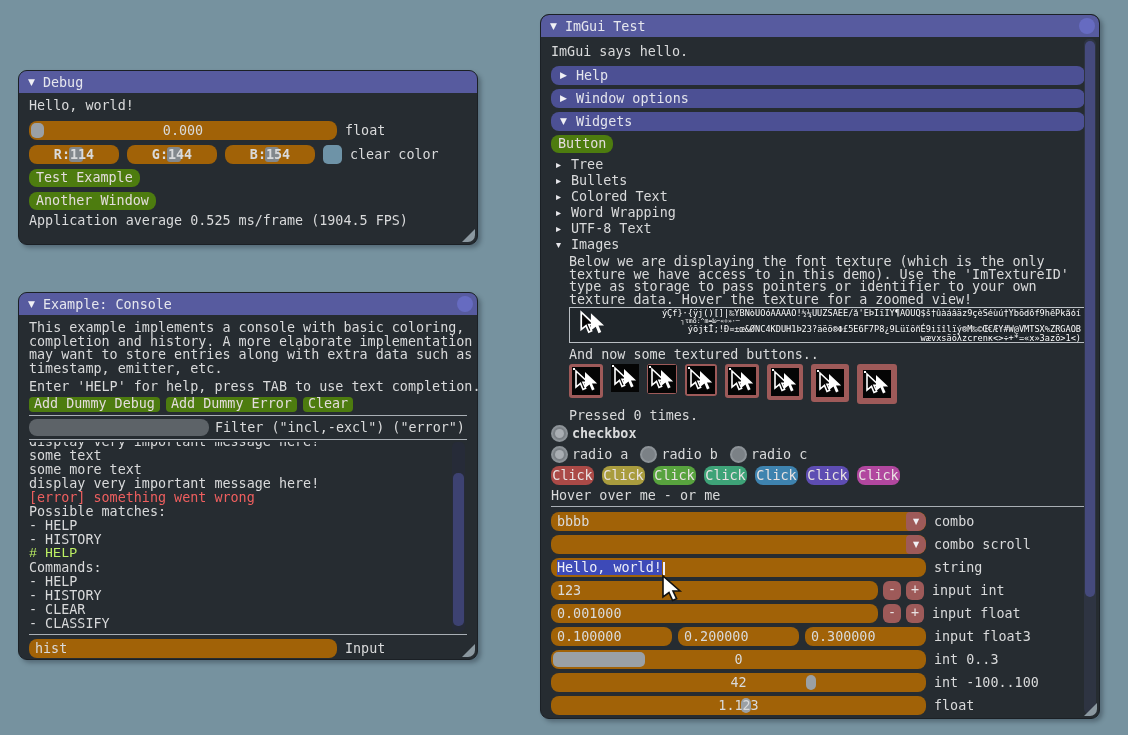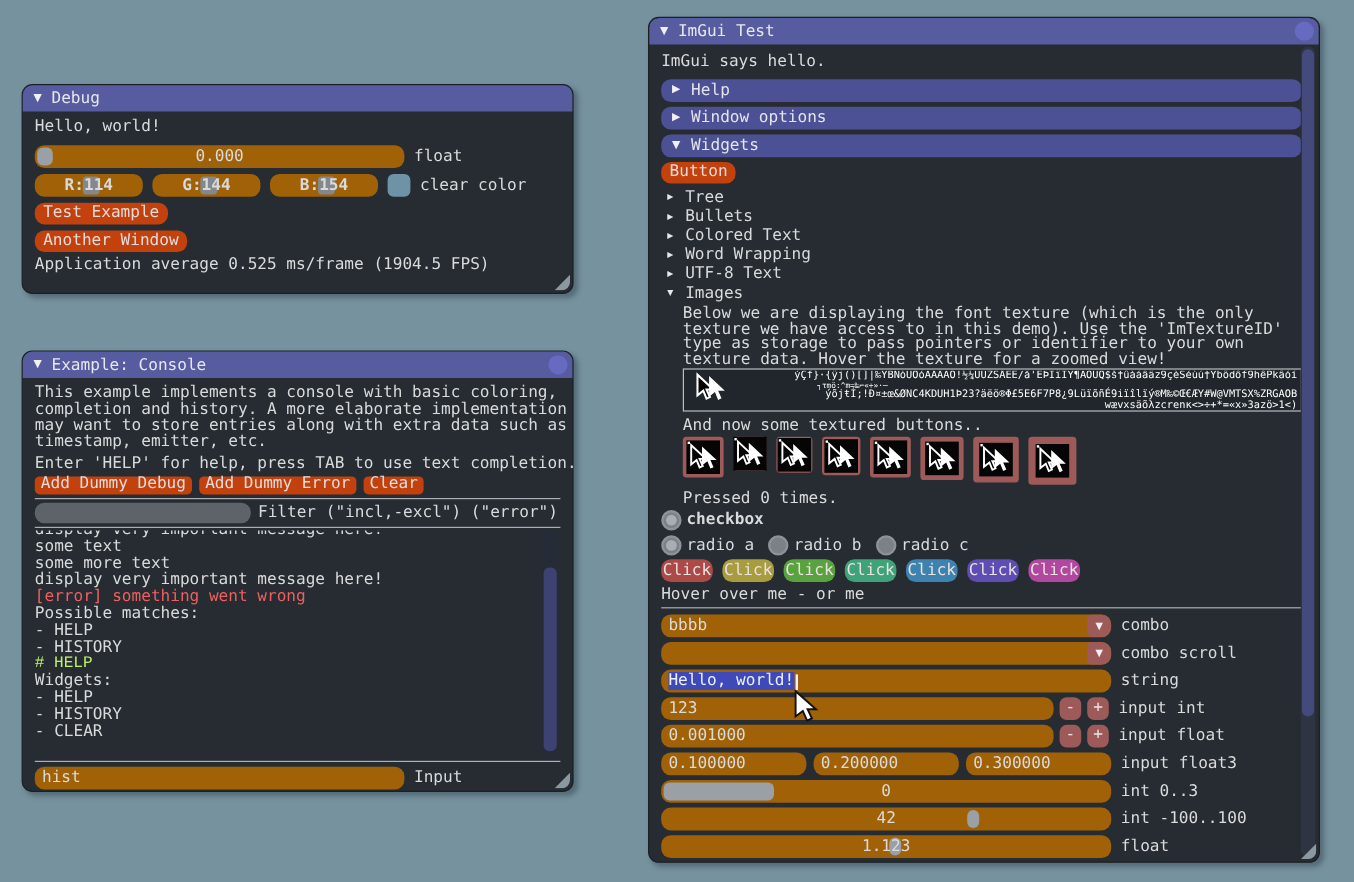--- a/index.html
+++ b/index.html
@@ -27,21 +27,21 @@
     clip-path:polygon(100% 0,100% 100%,0 100%); background:#8b98a0; border-radius:0 0 7px 0; }
   .sep { height:1px; background:#a9afb5; }
   .line { height:13px; white-space:pre; }
   .frame { background:#a16207; border-radius:8px; height:19px; position:relative;
     display:flex; align-items:center; overflow:hidden; }
   .fval { padding-left:6px; white-space:pre; position:relative; z-index:1; }
   .cval { flex:1; text-align:center; position:relative; z-index:1; }
   .grab { position:absolute; top:2px; bottom:2px; background:#9aa0a5; border-radius:5px; }
   .stripe { position:absolute; top:2px; bottom:2px; left:40px; width:14px;
     background:#82888d; border-radius:3px; }
-  .btn { display:inline-block; background:#c2410c; border-radius:8px; color:#e3dcdc;
+  .btn { display:inline-block; background:#4d7c0f; border-radius:8px; color:#e3dcdc;
     height:18px; line-height:17px; padding:0 7px; white-space:pre; }
   .btn.sm { height:15px; line-height:14px; border-radius:4px; padding:0 5px; }
   .lbl { margin-left:8px; white-space:pre; }
   .row { display:flex; align-items:center; }
   .swatch { width:19px; height:19px; border-radius:5px; background:#6e93a7; margin-left:6px; }
   .hdr { height:19px; background:#4c5094; border-radius:8px; display:flex;
     align-items:center; gap:9px; padding:0 9px; margin-bottom:4px; color:#e3e4ec; }
   .tree-item { display:flex; align-items:center; gap:7px; height:16px; padding-left:5px; }
   .tree-arrow { font-family:"DejaVu Sans",sans-serif; font-size:10px; width:8px; color:#e8e8ec; }
   .indent { margin-left:18px; }
@@ -161,24 +161,25 @@
       <div class="log-inner">
           <div class="cline">display very important message here!</div>
           <div class="cline">some text</div>
           <div class="cline">some more text</div>
           <div class="cline">display very important message here!</div>
           <div class="cline" style="color: rgb(239, 95, 95);">[error] something went wrong</div>
           <div class="cline">Possible matches:</div>
           <div class="cline">- HELP</div>
           <div class="cline">- HISTORY</div>
           <div class="cline" style="color: #bef264; font-family: Liberation Mono, monospace;"># HELP</div>
-          <div class="cline">Widgets:</div>
+          <div class="cline">Commands:</div>
           <div class="cline">- HELP</div>
           <div class="cline">- HISTORY</div>
           <div class="cline">- CLEAR</div>
+          <div class="cline">- CLASSIFY</div>
         </div>
       <div class="vscroll" style="width:13px;">
         <div class="thumb" style="top:31px;height:153px;background:#3d4272;"></div>
       </div>
     </div>
     <div class="sep" style="margin-top:2px;"></div>
     <div class="row" style="margin-top:4px;">
       <div class="frame" style="width:308px;">
         <span class="fval">hist</span>
       </div>

